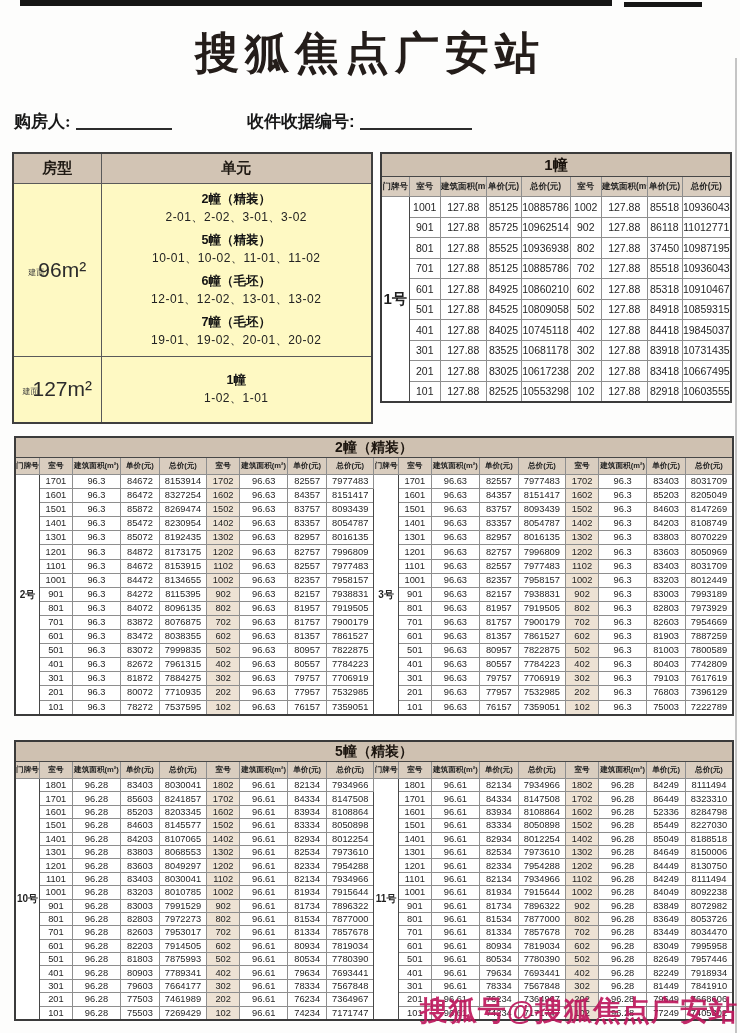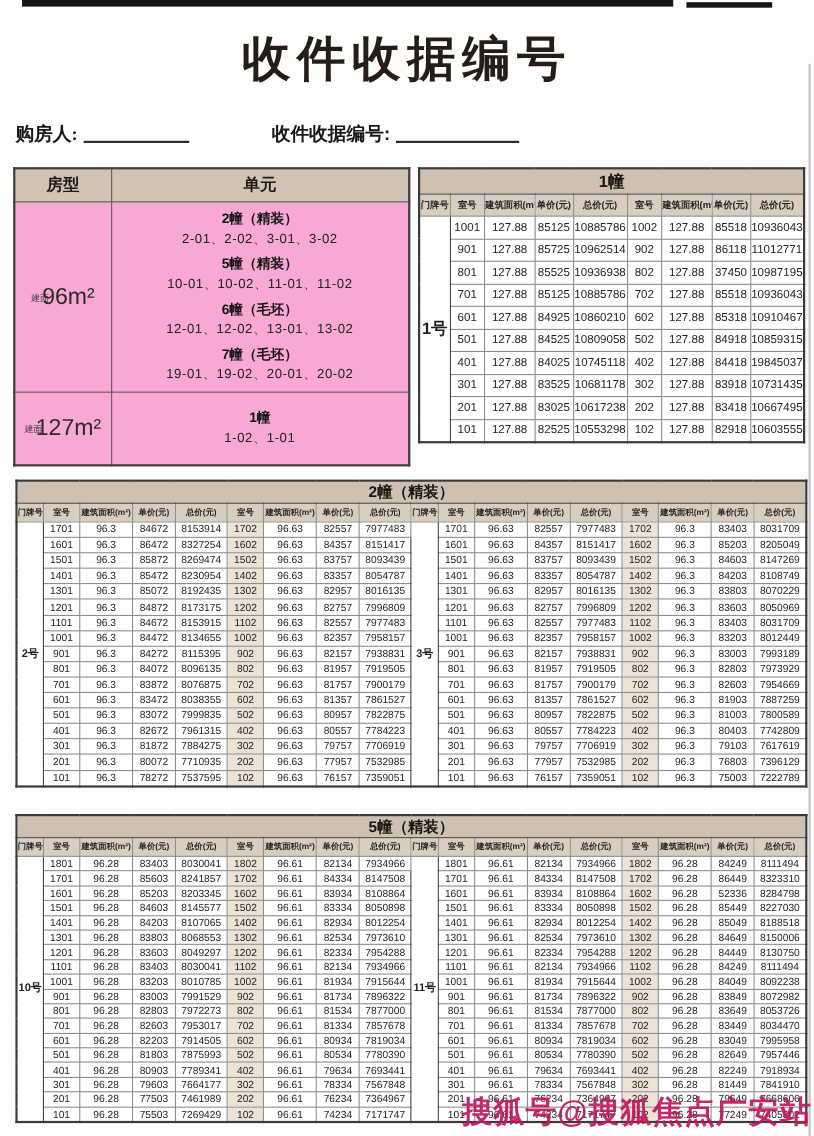--- a/index.html
+++ b/index.html
@@ -6,21 +6,21 @@
   #page{position:relative;width:740px;height:1033px;background:#fdfdfc;overflow:hidden;
         font-family:"Liberation Sans","DejaVu Sans",sans-serif;color:#1f1f1f;}
   .topbar{position:absolute;background:#161616;}
   #page-title{position:absolute;top:24px;left:0;width:100%;text-align:center;
         font-family:"Liberation Serif","DejaVu Serif",serif;font-weight:bold;
         font-size:44px;letter-spacing:6px;color:#241d1a;}
   .fieldrow{position:absolute;top:110px;left:0;width:740px;height:28px;font-size:17px;font-weight:bold;color:#181818;}
   .field{position:absolute;white-space:nowrap;}
   .blank{display:inline-block;border-bottom:2px solid #2c2c2c;height:15px;vertical-align:-3px;margin-left:5px;}
   
-  #unit-table{position:absolute;left:12px;top:152px;width:361px;border-collapse:collapse;table-layout:fixed;background:#f9a8d4;border:2px solid #3f3f3f;}
+  #unit-table{position:absolute;left:12px;top:152px;width:361px;border-collapse:collapse;table-layout:fixed;background:#fef9c3;border:2px solid #3f3f3f;}
   #unit-table th{background:#d2c4b4;border:1px solid #5a5a5a;font-size:15px;padding:5px 0;color:#201a14;}
   #unit-table td{border:1px solid #5a5a5a;text-align:center;vertical-align:middle;}
   td.area{font-size:21px;color:#2b2b2b;font-weight:500;white-space:nowrap;}
   .aprefix{display:inline-block;width:9px;font-size:8px;line-height:1.05;word-break:break-all;vertical-align:2px;margin-right:1px;color:#3a3a3a;}
   .ugroup{margin:6px 0;}
   .uname{font-size:12.5px;font-weight:bold;color:#141414;}
   .uunits{font-size:12px;color:#222;margin-top:1px;letter-spacing:.5px;}
   
   .ptable{position:absolute;border-collapse:collapse;table-layout:fixed;background:#fff;border:2px solid #3b3b3b;}
   .ptable th,.ptable td{border:1px solid #8e8e8e;text-align:center;overflow:hidden;white-space:nowrap;padding:0;}
@@ -46,21 +46,21 @@
 </style>
 </head>
 <body>
 
 <div id="page">
 
   <div class="topbar" style="left:20px;top:0;width:592px;height:6px;"></div>
   <div class="topbar" style="left:624px;top:2px;width:78px;height:5px;"></div>
   <div id="edge-line"></div>
 
-  <div id="page-title">收件收据编号</div>
+  <div id="page-title">搜狐焦点广安站</div>
 
   <div class="fieldrow">
     <span class="field" style="left:14px;font-family:Liberation Serif, serif;"><span>购房人:</span><span class="blank" style="width:96px;"></span></span>
     <span class="field" style="left:247px;"><span>收件收据编号:</span><span class="blank" style="width:112px;"></span></span>
   </div>
 
   <table id="unit-table">
     <colgroup>
         <col style="width:88px">
         <col>

